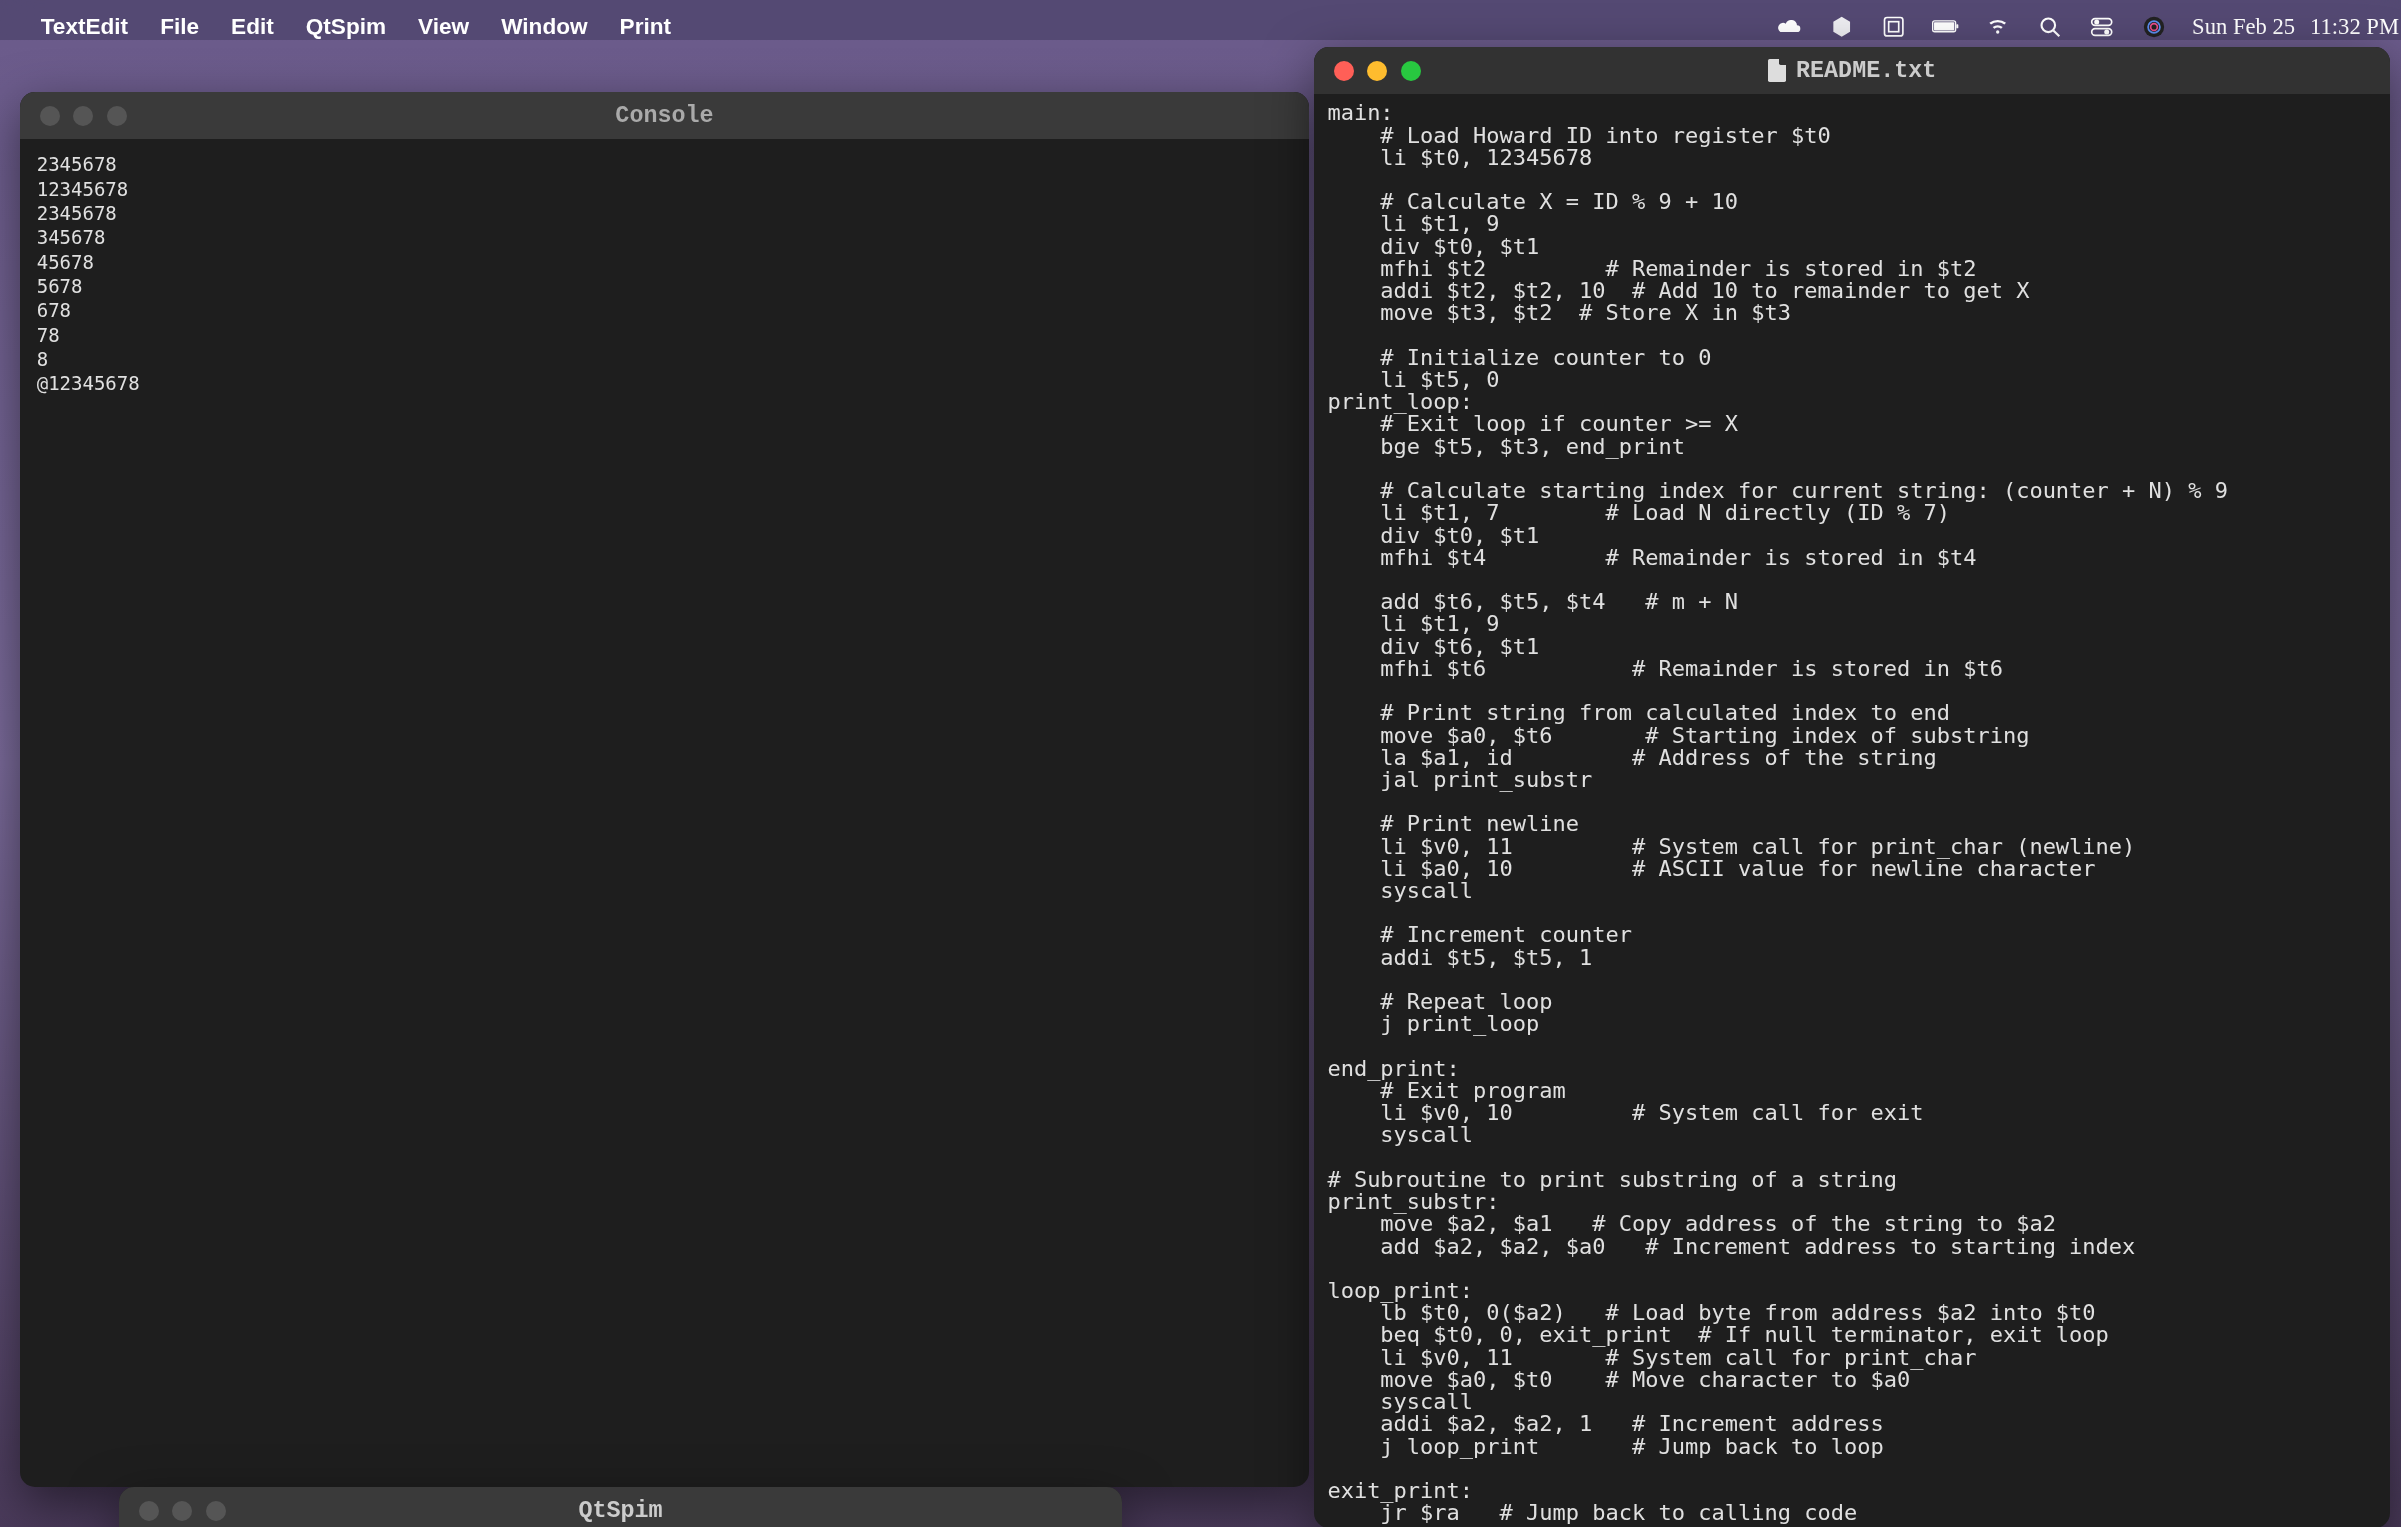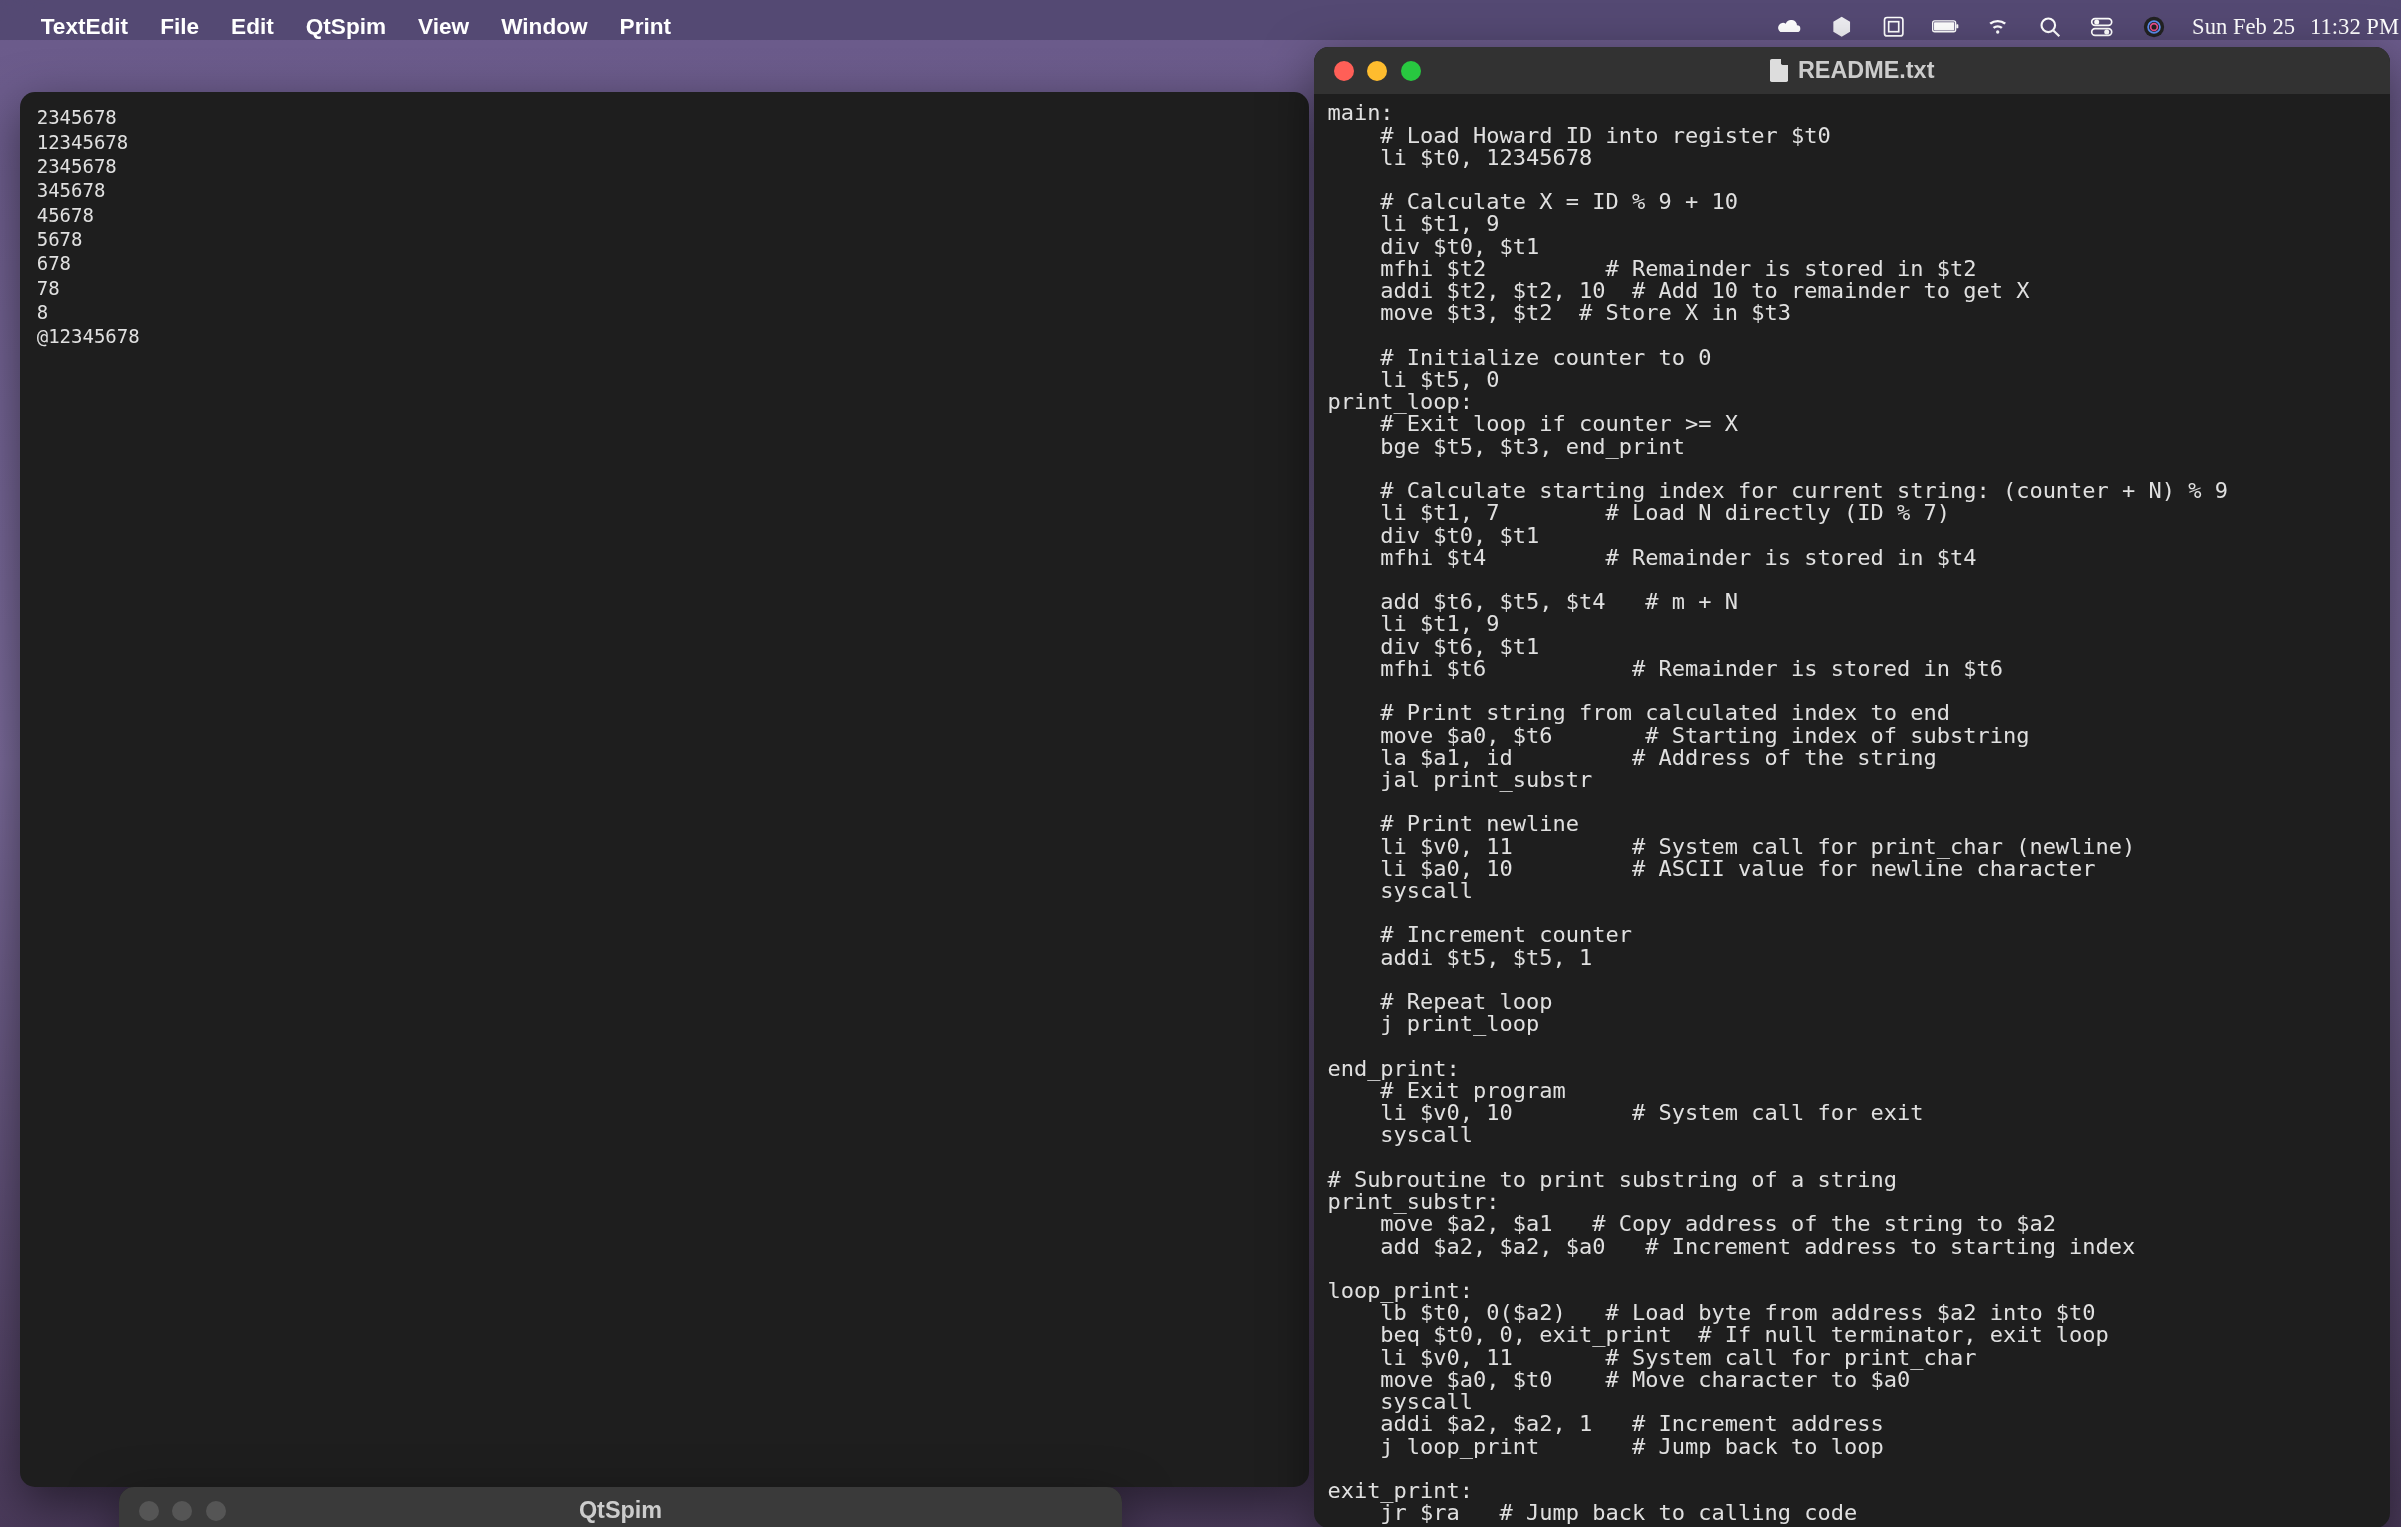--- a/index.html
+++ b/index.html
@@ -107,20 +107,21 @@
     .tl-inactive { background: #555; }
     
     .window-title {
       color: #ccc;
       font-size: 23.4px;
       font-weight: 600;
       margin: 0 auto;
       display: flex;
       align-items: center;
       gap: 10px;
+      font-family: Liberation Mono, monospace;
     }
     
     .window-content {
       padding: 13.4px 16.7px;
       color: #e0e0e0;
       font-family: "Menlo", "Monaco", monospace;
       font-size: 19px;
       line-height: 1.28;
       white-space: pre;
       overflow: hidden;
@@ -263,20 +264,28 @@
         </svg>
     </span>
     <span class="datetime">
       <span>Sun Feb 25</span>
       <span>11:32 PM</span>
     </span>
   </div>
 </div>
 
 <div class="window console-window">
+  <div class="window-titlebar">
+    <div class="traffic-lights">
+      <div class="traffic-light tl-inactive"></div>
+      <div class="traffic-light tl-inactive"></div>
+      <div class="traffic-light tl-inactive"></div>
+    </div>
+    <div class="window-title">Console</div>
+  </div>
   <div class="window-content">2345678
 12345678
 2345678
 345678
 45678
 5678
 678
 78
 8
 @12345678</div>

